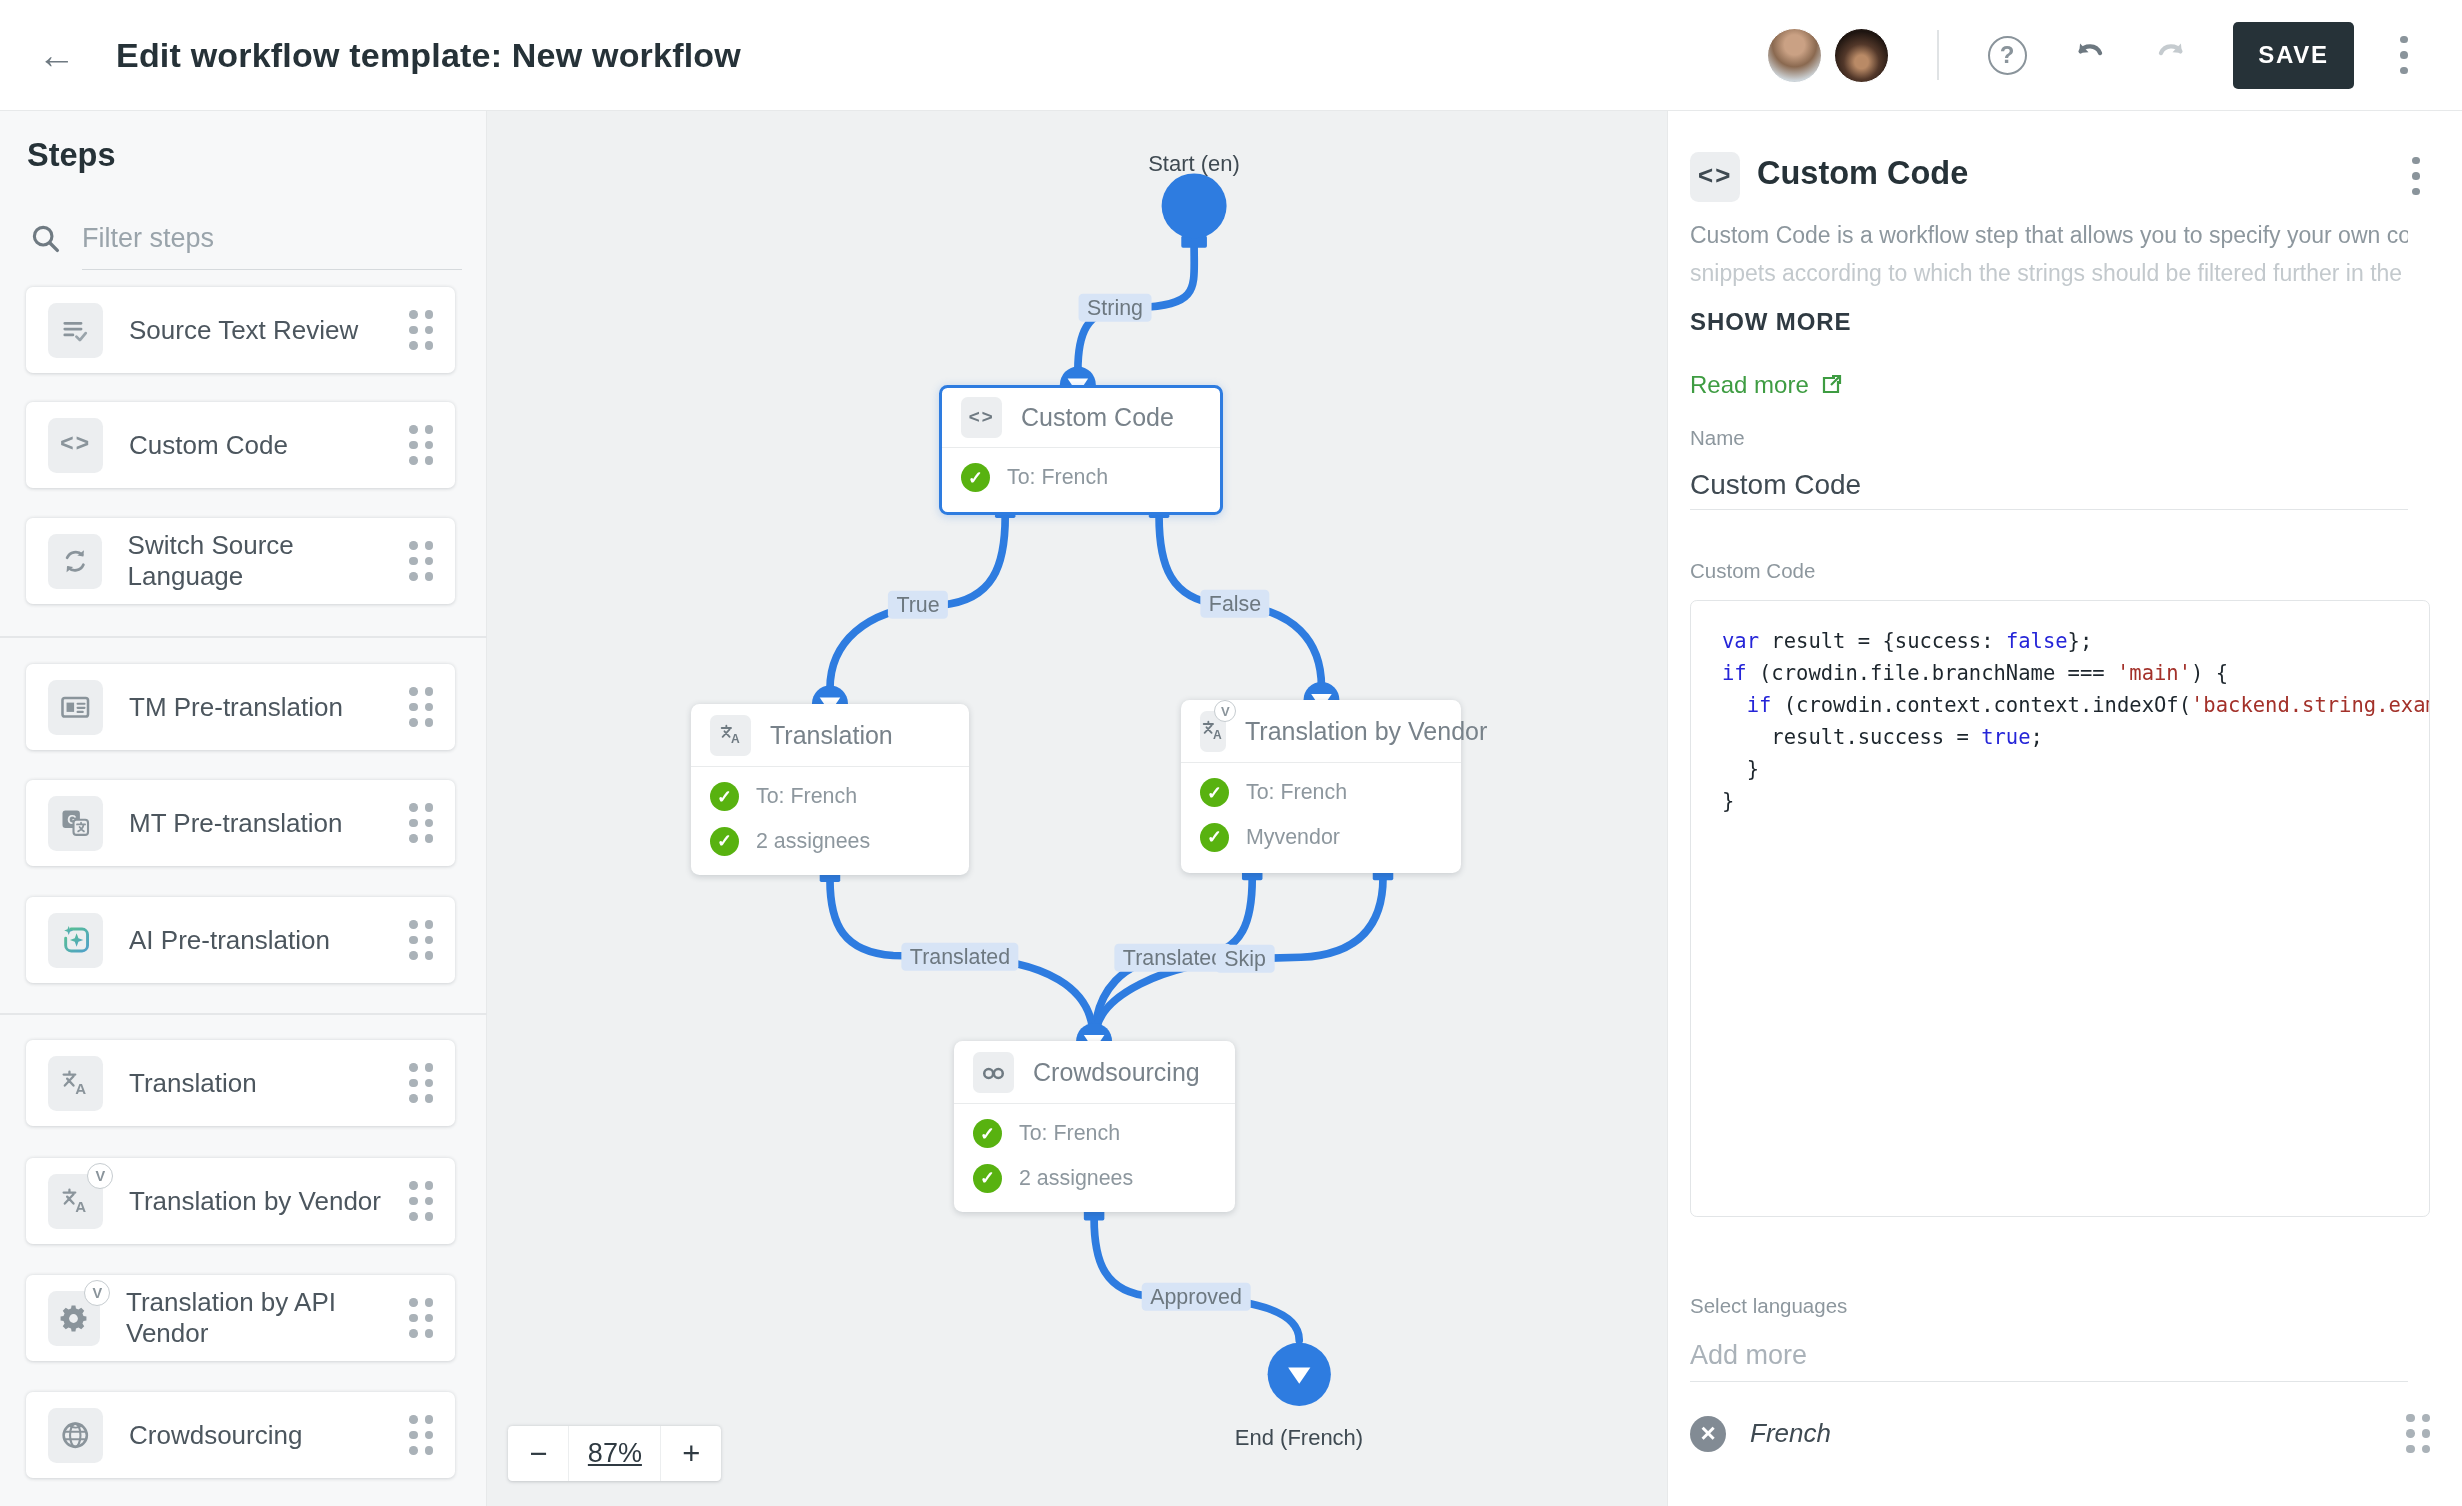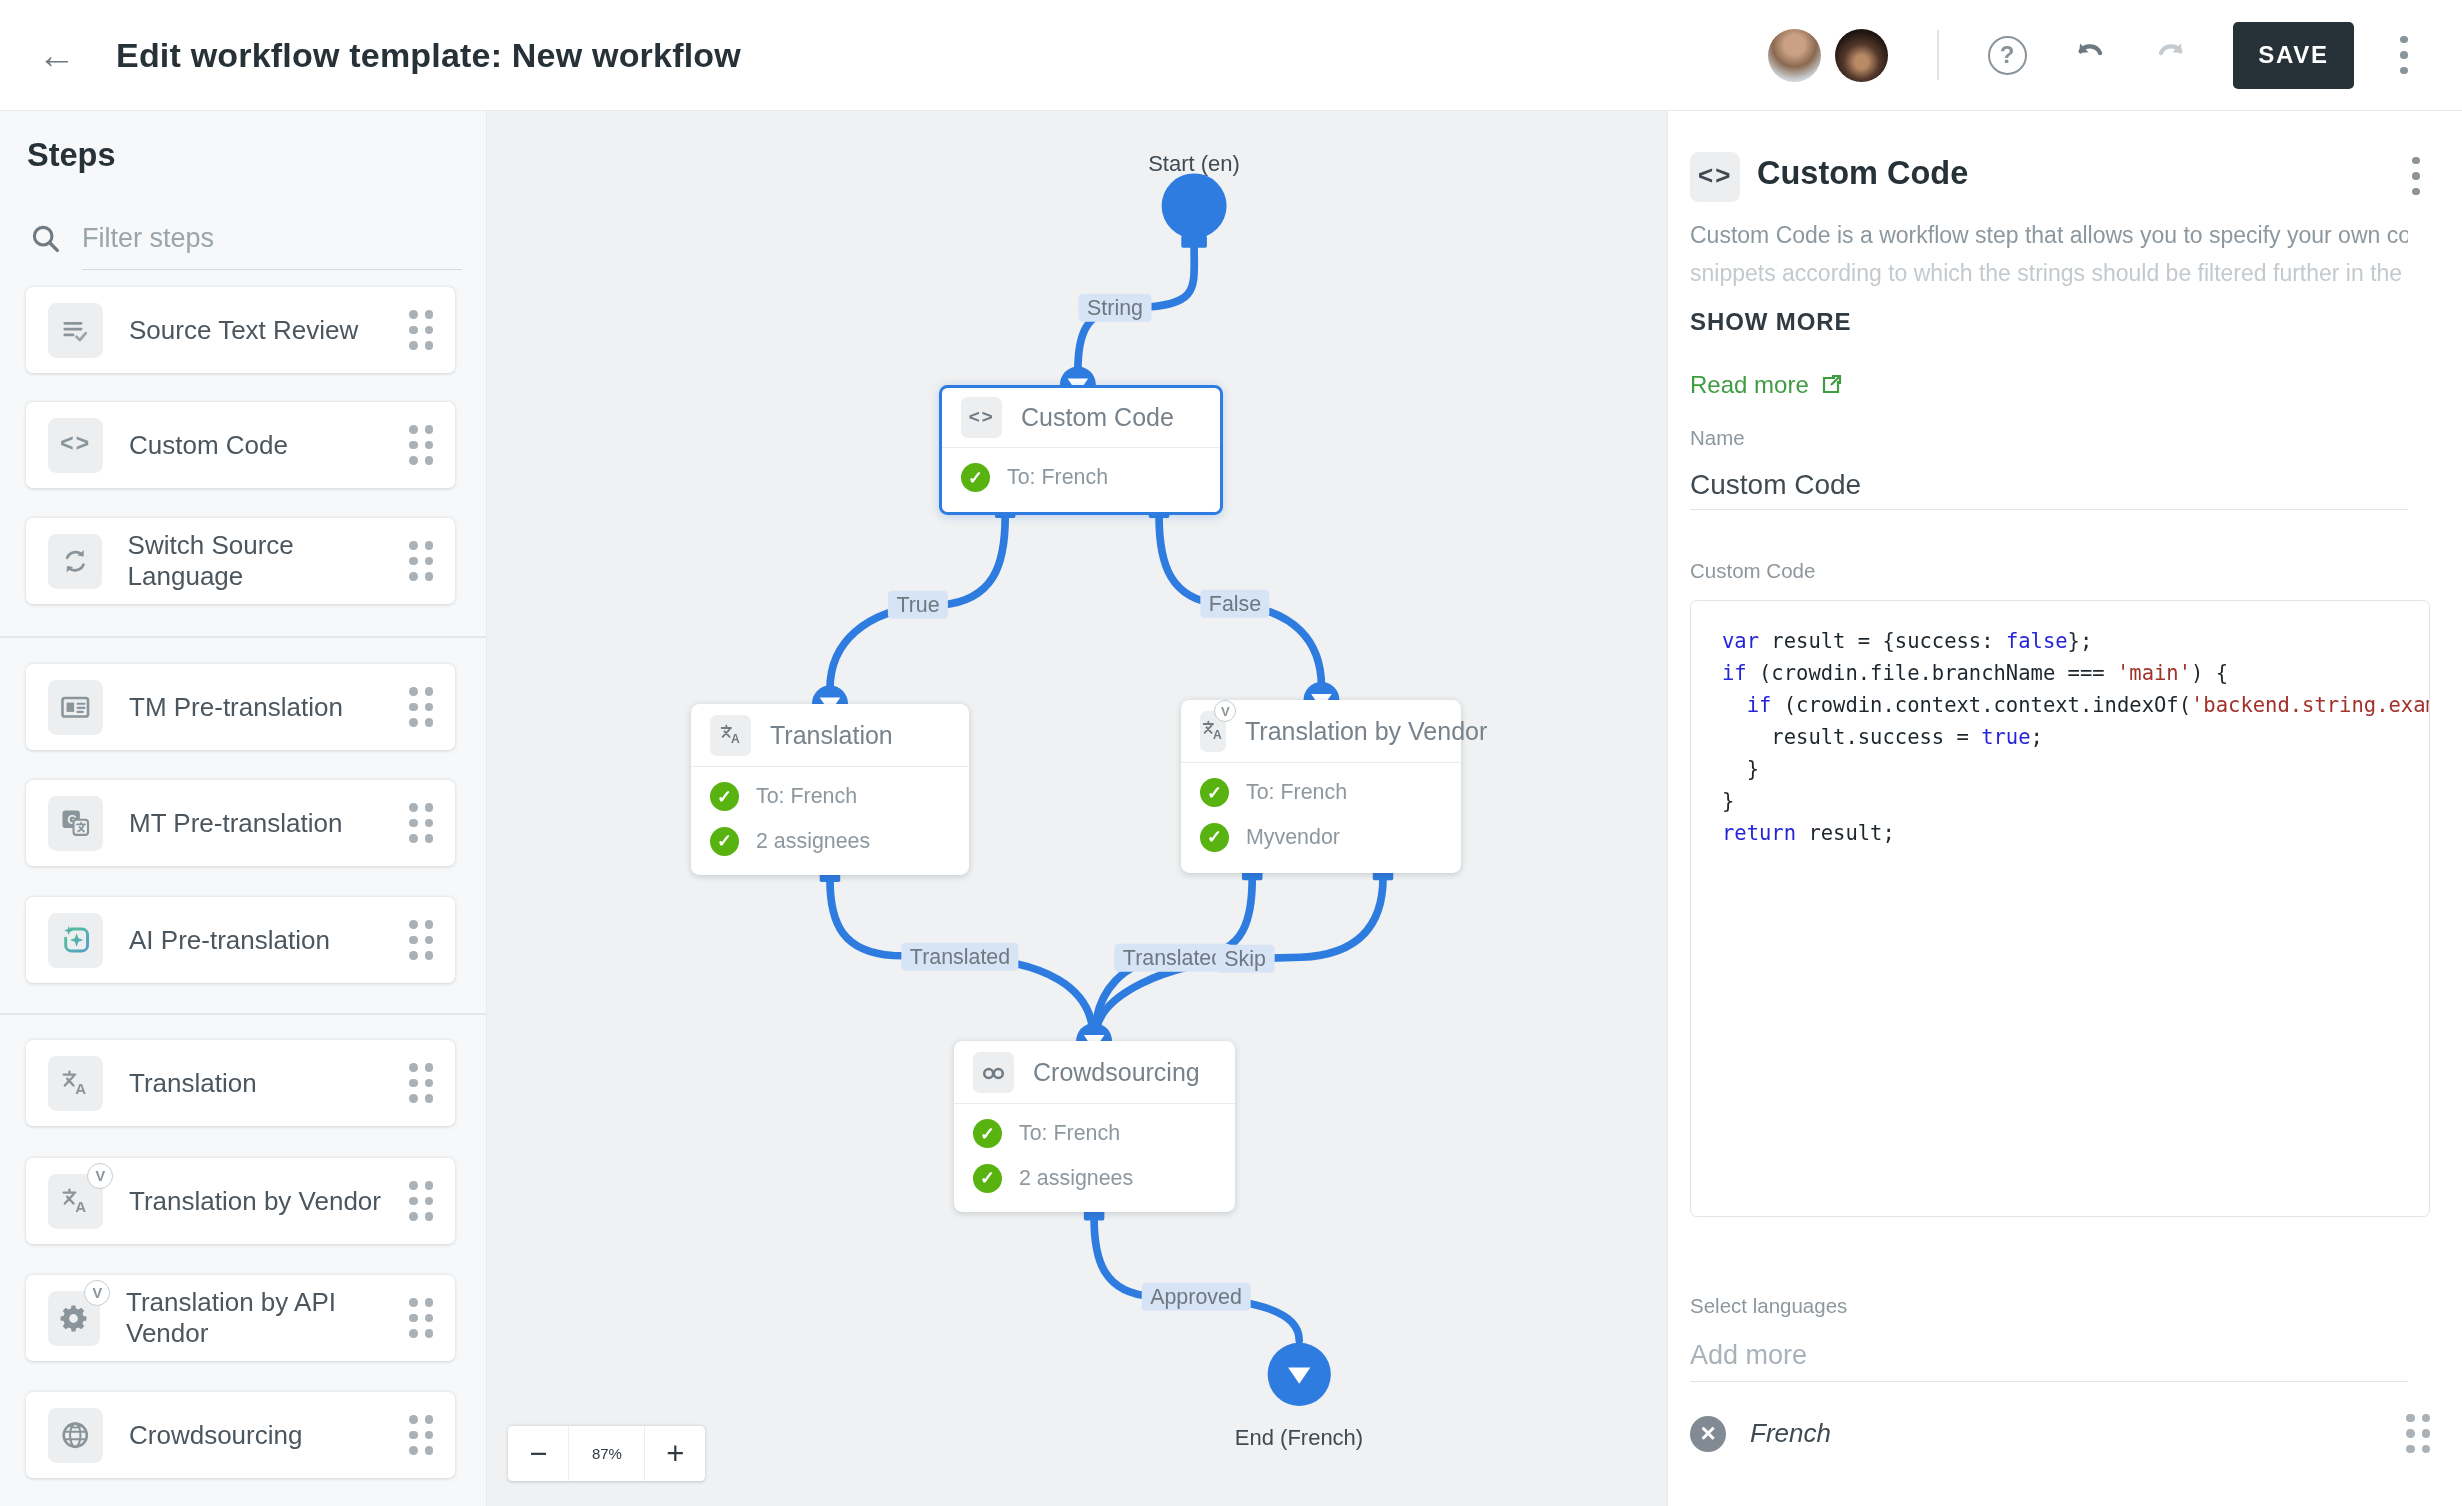--- a/index.html
+++ b/index.html
@@ -64,21 +64,21 @@
   .wf-node-title { margin-left:19px; font-size:25px; color:#78828a; white-space:nowrap; }
   .wf-status { display:flex; align-items:center; margin:15.4px 0 0 19px; }
   .wf-status .check { width:29px; height:29px; border-radius:50%; background:#58b210; color:#fff;
     display:flex; align-items:center; justify-content:center; font-size:18px; font-weight:700; flex:none; }
   .wf-status span.txt { margin-left:17px; font-size:21.4px; color:#8d979e; white-space:nowrap; }
 
   .zoom-pill { position:absolute; left:21.4px; top:1315px; height:55px; display:flex; background:#fff; border-radius:4.3px;
     box-shadow:0 0.9px 3.4px rgba(40,50,60,.22); overflow:hidden; z-index:5; }
   .zoom-cell { display:flex; align-items:center; justify-content:center; font-size:26px; color:#2f3a42; cursor:pointer; }
   .zoom-cell.minus,.zoom-cell.plus { width:60px; font-size:31px; }
-  .zoom-cell.level { width:77px; font-size:15px; border-left:1.7px solid #eceeef; border-right:1.7px solid #eceeef; cursor:default; }
+  .zoom-cell.level { width:93px; font-size:27px; border-left:1.7px solid #eceeef; border-right:1.7px solid #eceeef; cursor:default;text-decoration:underline; }
 
   
   .panel { position:absolute; left:1667px; top:111px; width:795px; height:1395px; background:#fff;
     border-left:1.7px solid #e7e9ea; z-index:10; }
   .panel-icon-box { position:absolute; left:22px; top:41px; width:50px; height:50px; background:#eceef0; border-radius:8.5px;
     display:flex; align-items:center; justify-content:center; }
   .panel-icon-box .icon-code-glyph { font-size:26px; color:#3f4a52; }
   .panel-title { position:absolute; left:89px; top:44px; font-size:32.5px; font-weight:600; color:#263238; }
   .panel-kebab { position:absolute; right:22px; top:41px; }
   .panel-desc { position:absolute; left:22px; width:718px; font-size:23px; color:#8d979e; white-space:nowrap; overflow:hidden; }
@@ -518,21 +518,20 @@
     <input class="name-input" type="text" value="Custom Code" style="">
 
     <div class="field-label" style="top:448px">Custom Code</div>
     <div class="code-box">
         <div class="code-line"><span class="tok-k">var</span><span class="tok-p"> result = {success: </span><span class="tok-k">false</span><span class="tok-p">};</span></div>
         <div class="code-line"><span class="tok-k">if</span><span class="tok-p"> (crowdin.file.branchName === </span><span class="tok-s">'main'</span><span class="tok-p">) {</span></div>
         <div class="code-line"><span class="tok-p">  </span><span class="tok-k">if</span><span class="tok-p"> (crowdin.context.context.indexOf(</span><span class="tok-s">'backend.string.exam</span></div>
         <div class="code-line"><span class="tok-p">    result.success = </span><span class="tok-k">true</span><span class="tok-p">;</span></div>
         <div class="code-line"><span class="tok-p">  }</span></div>
         <div class="code-line"><span class="tok-p">}</span></div>
-        <div class="code-line"><span class="tok-k">return</span><span class="tok-p"> result;</span></div>
       </div>
 
     <div class="field-label" style="top:1183px">Select languages</div>
     <input class="lang-input" type="text" placeholder="Add more" style="">
 
     <div class="lang-chip">
       <span class="chip-x">
         <span>×</span>
       </span>
       <span class="chip-label">French</span>

